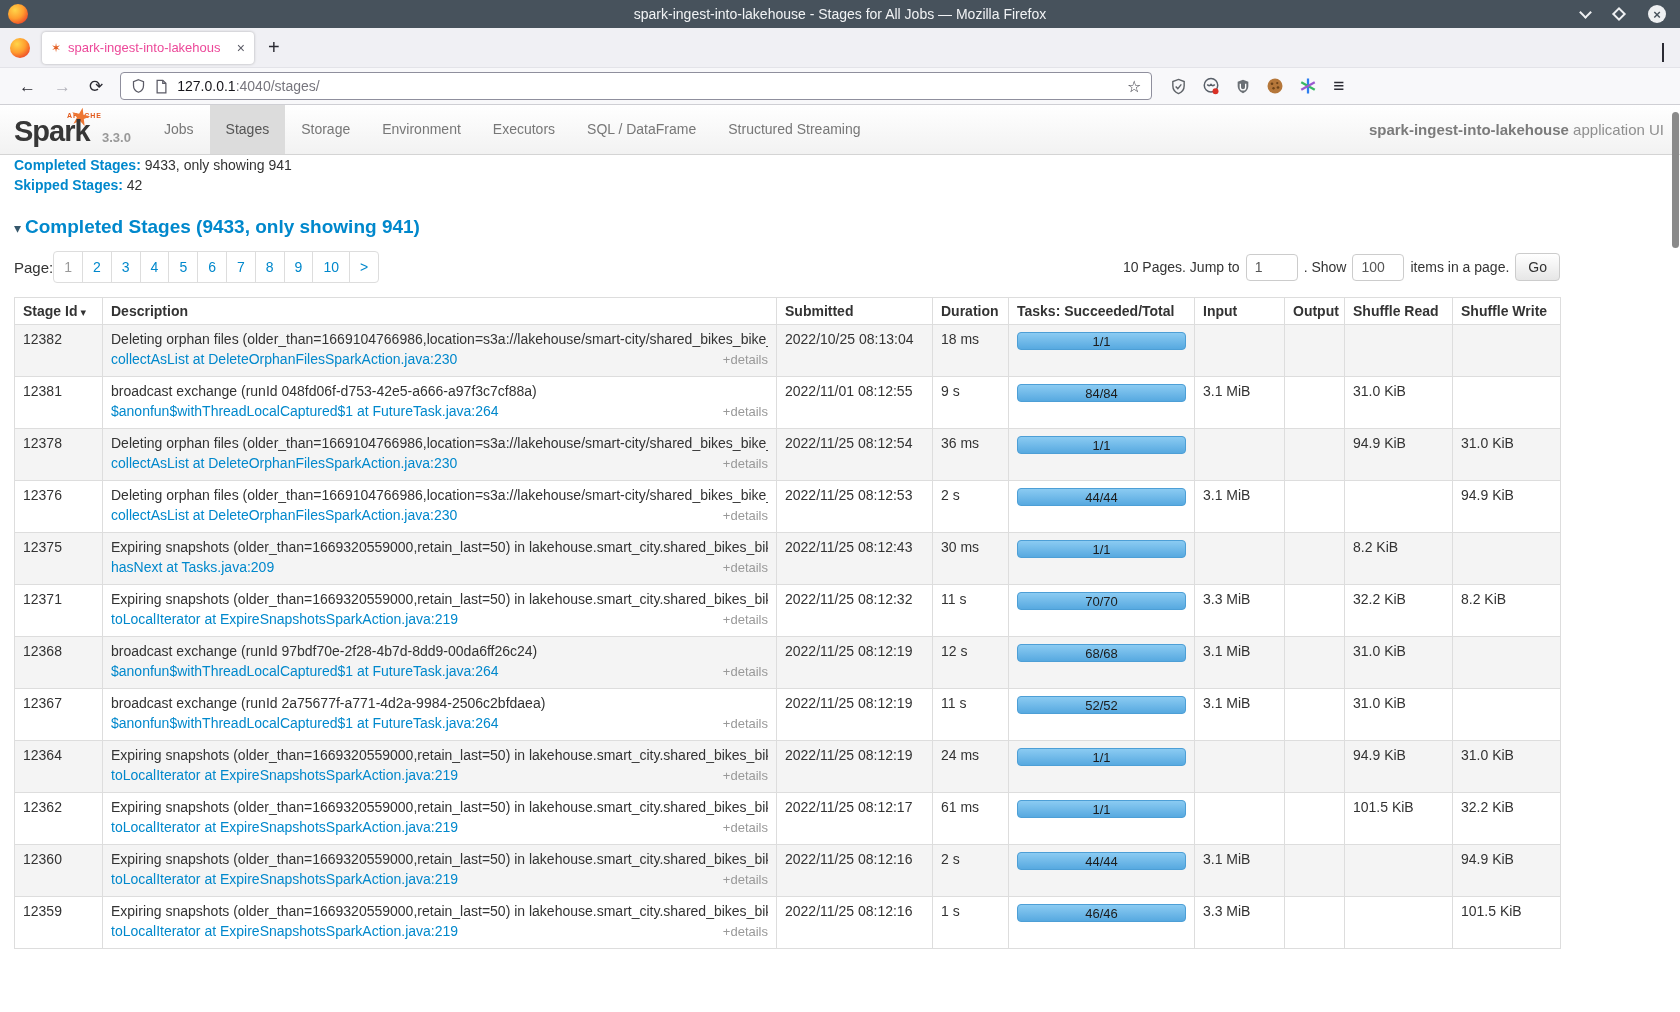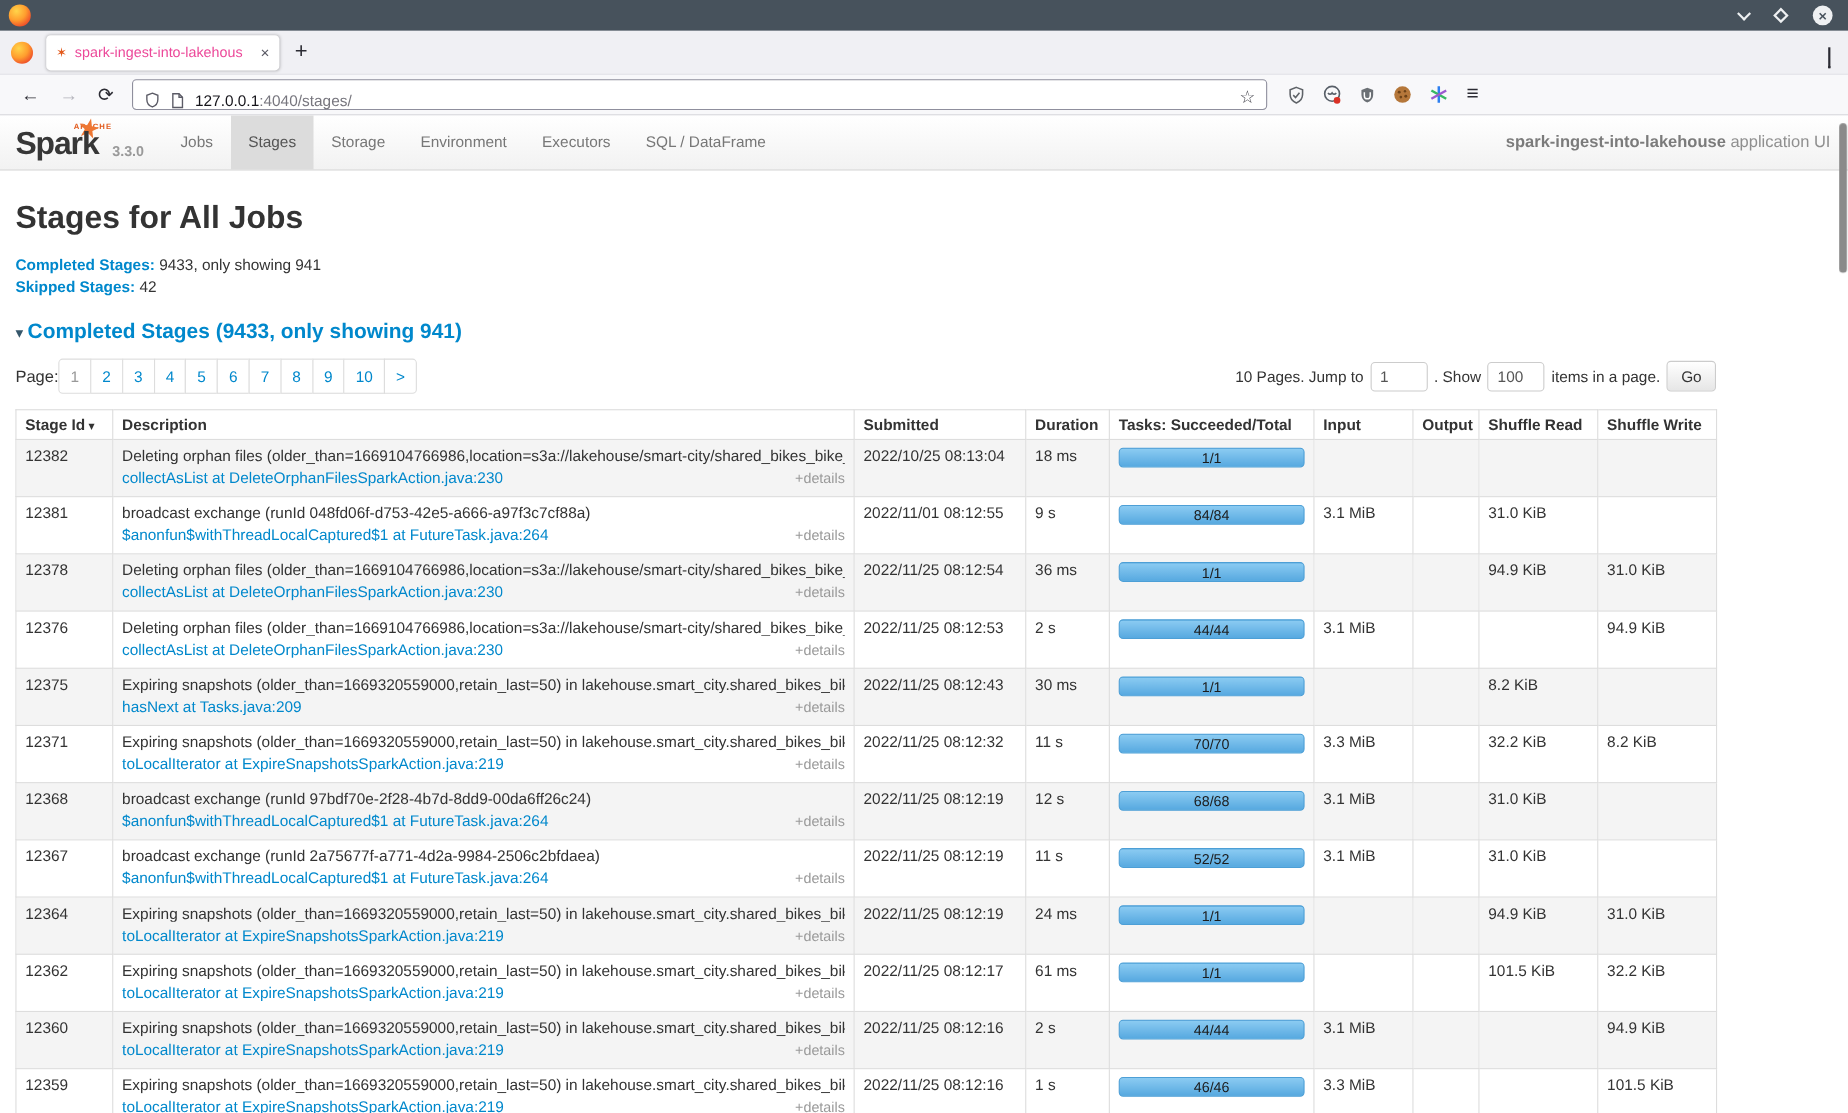--- a/index.html
+++ b/index.html
@@ -30,21 +30,21 @@
   .tab-close { color:#5b5b66; font-size:14px; line-height:1; }
   .newtab { font-size:20px; color:#2b2b33; margin-left:14px; }
   .tabs-chevron { position:absolute; right:16px; top:15px; }
   .chev-dark { width:8px; height:8px; border-right:2px solid #2b2b33; border-bottom:2px solid #2b2b33; transform:rotate(45deg); }
 
   .toolbar { height:37px; background:#f8f8fa; display:flex; align-items:center;
     border-bottom:1px solid #cfcfd4; padding:0 10px; }
   .navbtn { font-size:17px; color:#2b2b33; margin:0 9px; line-height:1; }
   .navbtn.disabled { color:#b4b4bc; }
   .urlbar { margin-left:8px; width:1032px; height:28px; background:#fff; border:1px solid #8f8f9d;
-    border-radius:4px; display:flex; align-items:flex-end; padding:0 10px; gap:9px; }
+    border-radius:4px; display:flex; align-items:center; padding:0 10px; gap:9px; }
   .urltext { font-size:14px; }
   .urltext .host { color:#15141a; }
   .urltext .path { color:#77767e; }
   .star { margin-left:auto; font-size:16px; color:#3a3a43; }
   .exts { display:flex; align-items:center; gap:15px; margin-left:18px; }
   .menu-ham { font-size:19px; color:#2b2b33; margin-left:16px; letter-spacing:-1px; }
 
   
   .sparknav { height:50px; background:linear-gradient(#ffffff,#f2f2f2);
     border-bottom:1px solid #d4d4d4; display:flex; align-items:stretch; padding-left:14px; }
@@ -102,20 +102,21 @@
   .scroll-thumb { position:fixed; right:1px; top:112px; width:7px; height:136px;
     background:#8a8a8a; border-radius:4px; }
 
   svg.icon { display:block; }
 </style>
 </head>
 <body>
 
 <div class="titlebar">
   <div class="ff-logo"></div>
+  <div class="win-title">spark-ingest-into-lakehouse - Stages for All Jobs — Mozilla Firefox</div>
   <div class="win-controls">
     <span class="chev"></span>
     <span class="diamond"></span>
     <span class="closebtn">×</span>
   </div>
 </div>
 
 <div class="tabbar">
   <div class="ff-mini"></div>
   <div class="tab">
@@ -179,26 +180,26 @@
     <span class="word">Spark</span>
     <span class="ver">3.3.0</span>
   </div>
   <div class="navitems" id="nav-items">
       <div class="navitem">Jobs</div>
       <div class="navitem active">Stages</div>
       <div class="navitem">Storage</div>
       <div class="navitem">Environment</div>
       <div class="navitem">Executors</div>
       <div class="navitem">SQL / DataFrame</div>
+      <div class="navitem">Structured Streaming</div>
     </div>
   <div class="appname"><strong>spark-ingest-into-lakehouse</strong><span> application UI</span></div>
 </div>
 
 <div class="content">
-  <h1>Stages for All Jobs</h1>
   <div class="stat"><strong>Completed Stages:</strong><span> 9433, only showing 941</span></div>
   <div class="stat"><strong>Skipped Stages:</strong><span> 42</span></div>
 
   <div class="section-head"><span class="tri">▾</span><span>Completed Stages (9433, only showing 941)</span></div>
 
   <div class="pagerow">
     <div class="pageleft">
       <span class="pagelabel">Page:</span>
       <span class="pagegroup" id="page-buttons">
           <span class="pbtn cur">1</span>

